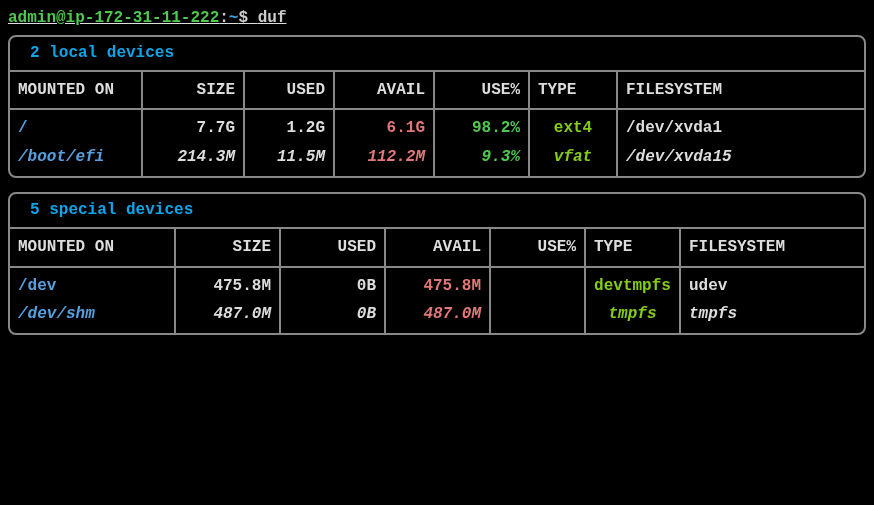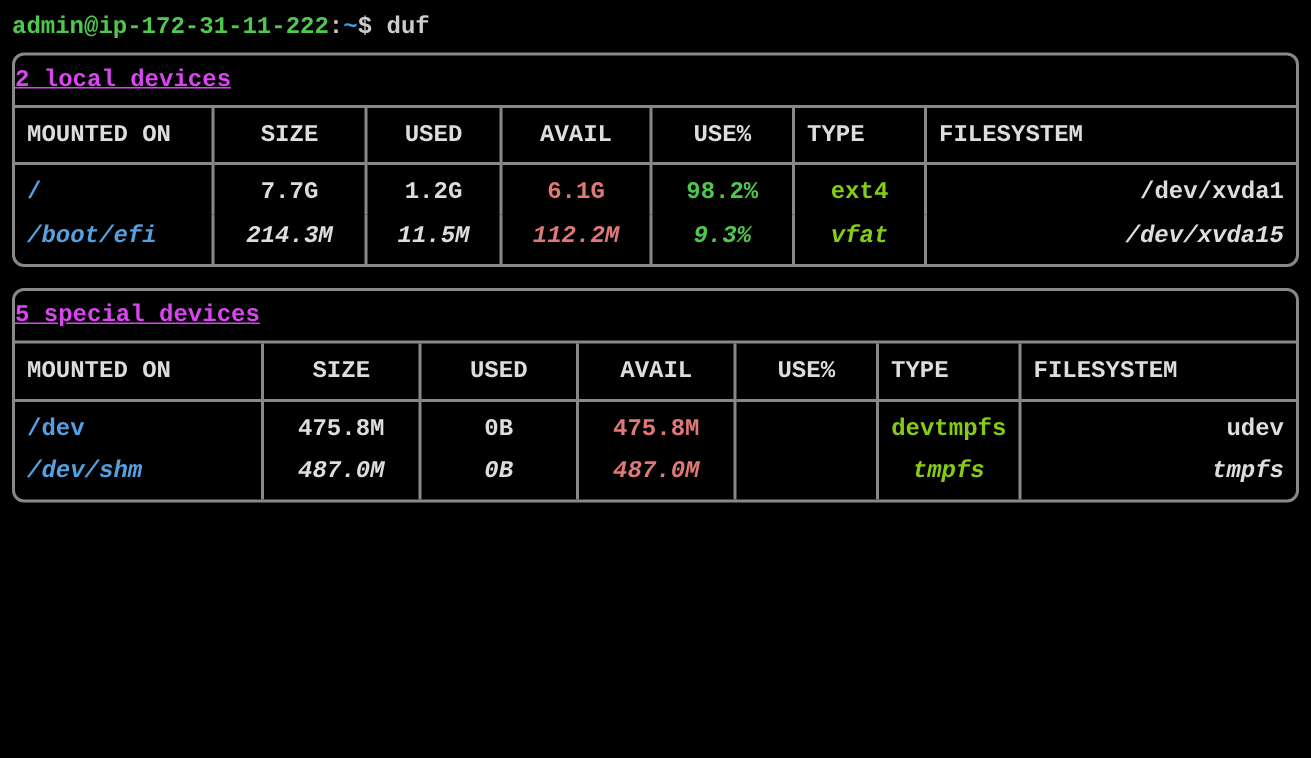--- a/index.html
+++ b/index.html
@@ -8,36 +8,35 @@
     font-family: "Courier New", Courier, monospace;
     font-size: 16px;
     font-weight: bold;
     color: #ddd;
     padding: 8px;
     width: 874px;
     height: 505px;
     overflow: hidden;
     line-height: 1.3;
   }
-  .prompt-line { margin-bottom: 6px; }
+  .prompt-line { margin-bottom: 6px; text-decoration: underline; }
   .user-host { color: #4ec94e; }
   .tilde { color: #3e9ed9; }
   .colon { color: #ccc; }
   .dollar { color: #ccc; }
   .cmd { color: #ccc; }
 
   .panel {
     border: 2px solid #888;
     border-radius: 8px;
     margin-bottom: 14px;
   }
   .panel-title {
-    padding: 6px 0;
-    color: #d946ef;
-    text-decoration: underline;
+    padding: 6px 20px;
+    color: #0ea5e9;
   }
   .divider {
     border-top: 2px solid #888;
     height: 0;
   }
   table {
     width: 100%;
     border-collapse: collapse;
     table-layout: fixed;
   }
@@ -47,26 +46,26 @@
     vertical-align: top;
     white-space: pre-wrap;
     word-wrap: break-word;
   }
   th:last-child, td:last-child { border-right: none; }
   th {
     text-align: left;
     font-weight: bold;
     color: #ddd;
   }
-  .num { text-align: center; }
+  .num { text-align: right; }
   .mount { color: #55a0e0; }
   .avail { color: #e07878; }
   .use { color: #4ec94e; }
   .type { color: #84cc16; text-align: center; }
-  .fs { color: #ddd; text-align: right; }
+  .fs { color: #ddd; }
   .size, .used { color: #ddd; }
 
   .hdr-row th { padding-top: 8px; padding-bottom: 8px; }
   thead tr th { border-bottom: 2px solid #888; }
 
   
   .t1 col.c1 { width: 132px; }
   .t1 col.c2 { width: 102px; }
   .t1 col.c3 { width: 90px; }
   .t1 col.c4 { width: 100px; }

